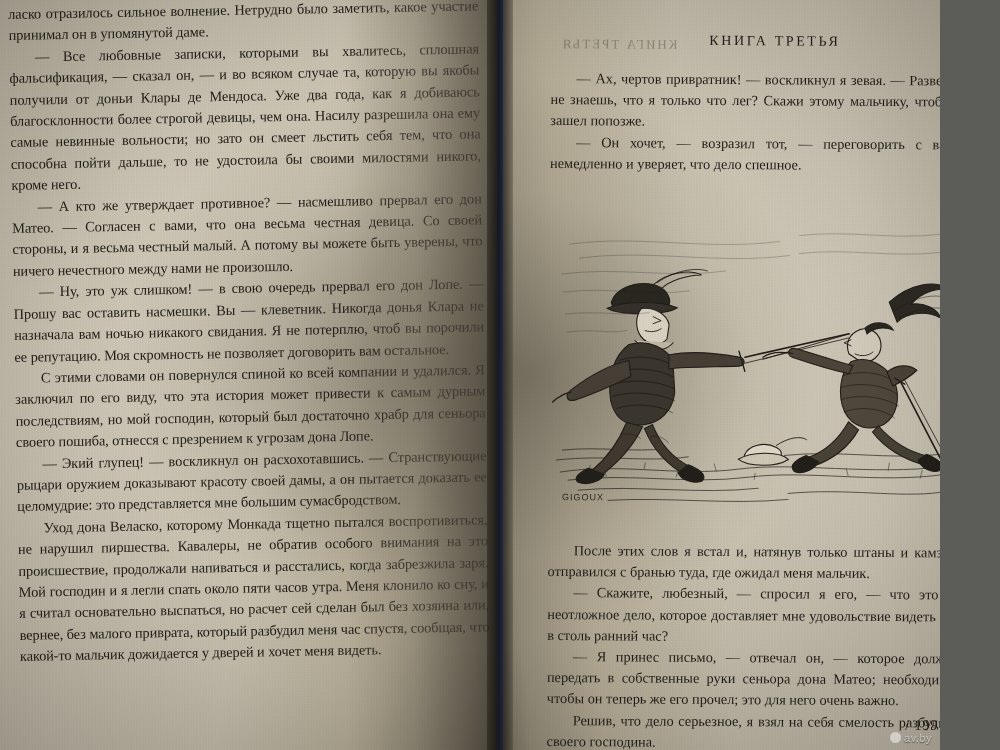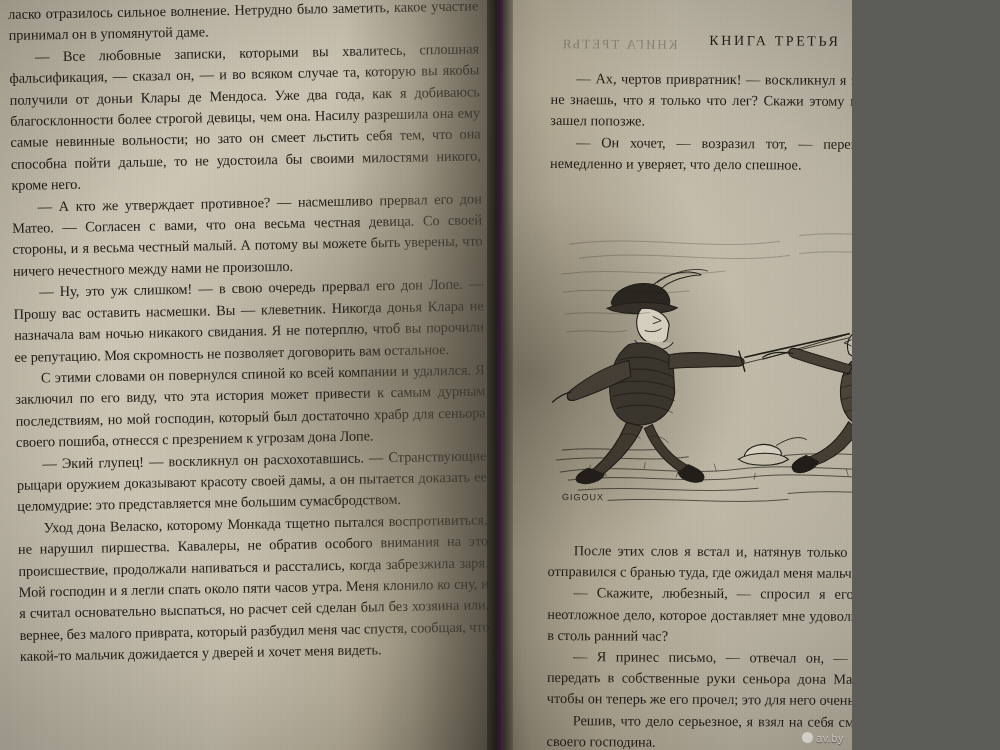--- a/index.html
+++ b/index.html
@@ -2,24 +2,24 @@
 <html><head>
 <meta charset="utf-8">
 <style>
   html, body {
     margin: 0;
     padding: 0;
     background: #5c5c58;
   }
   #shot {
     position: relative;
-    width: 852px;
+    width: 940px;
     height: 750px;
     overflow: hidden;
-    background: #d946ef;
+    background: #1d4ed8;
     font-family: "Liberation Serif", serif;
   }
 
   
   .page {
     position: absolute;
     top: 0;
     height: 750px;
     overflow: hidden;
   }

